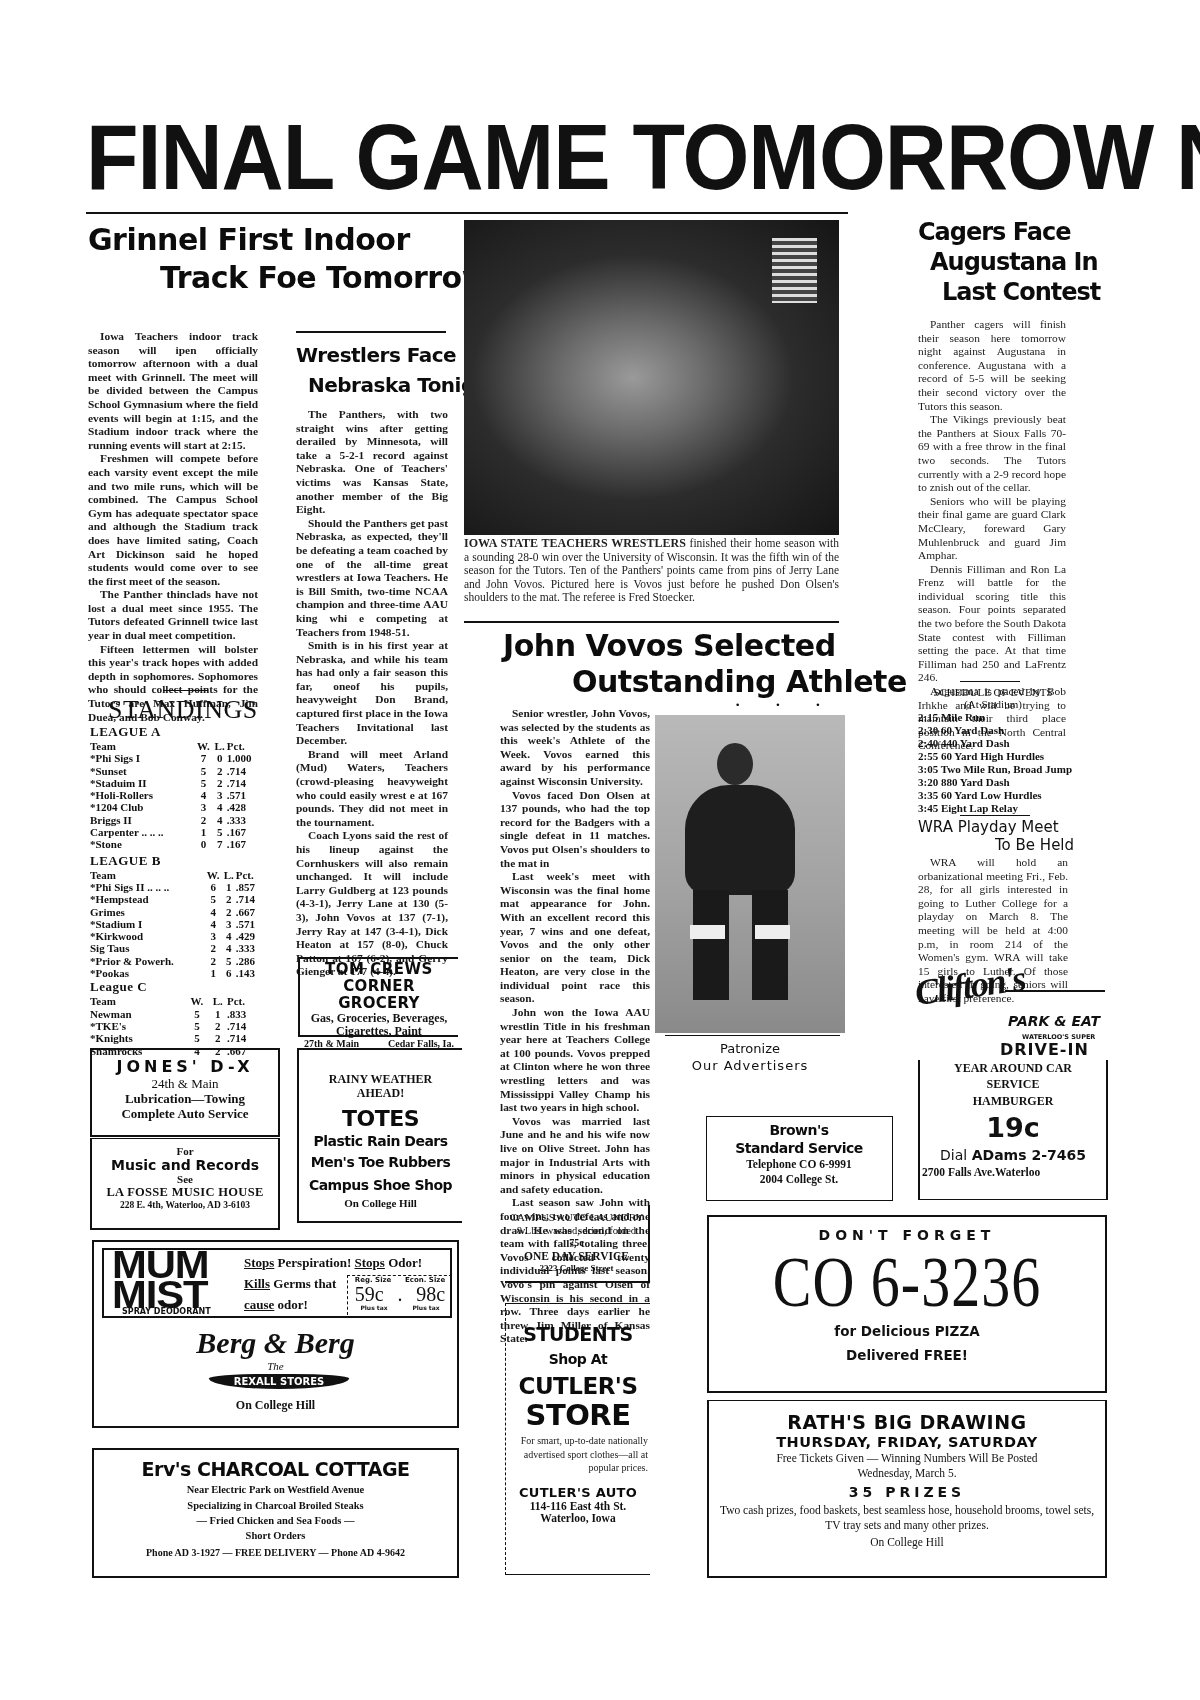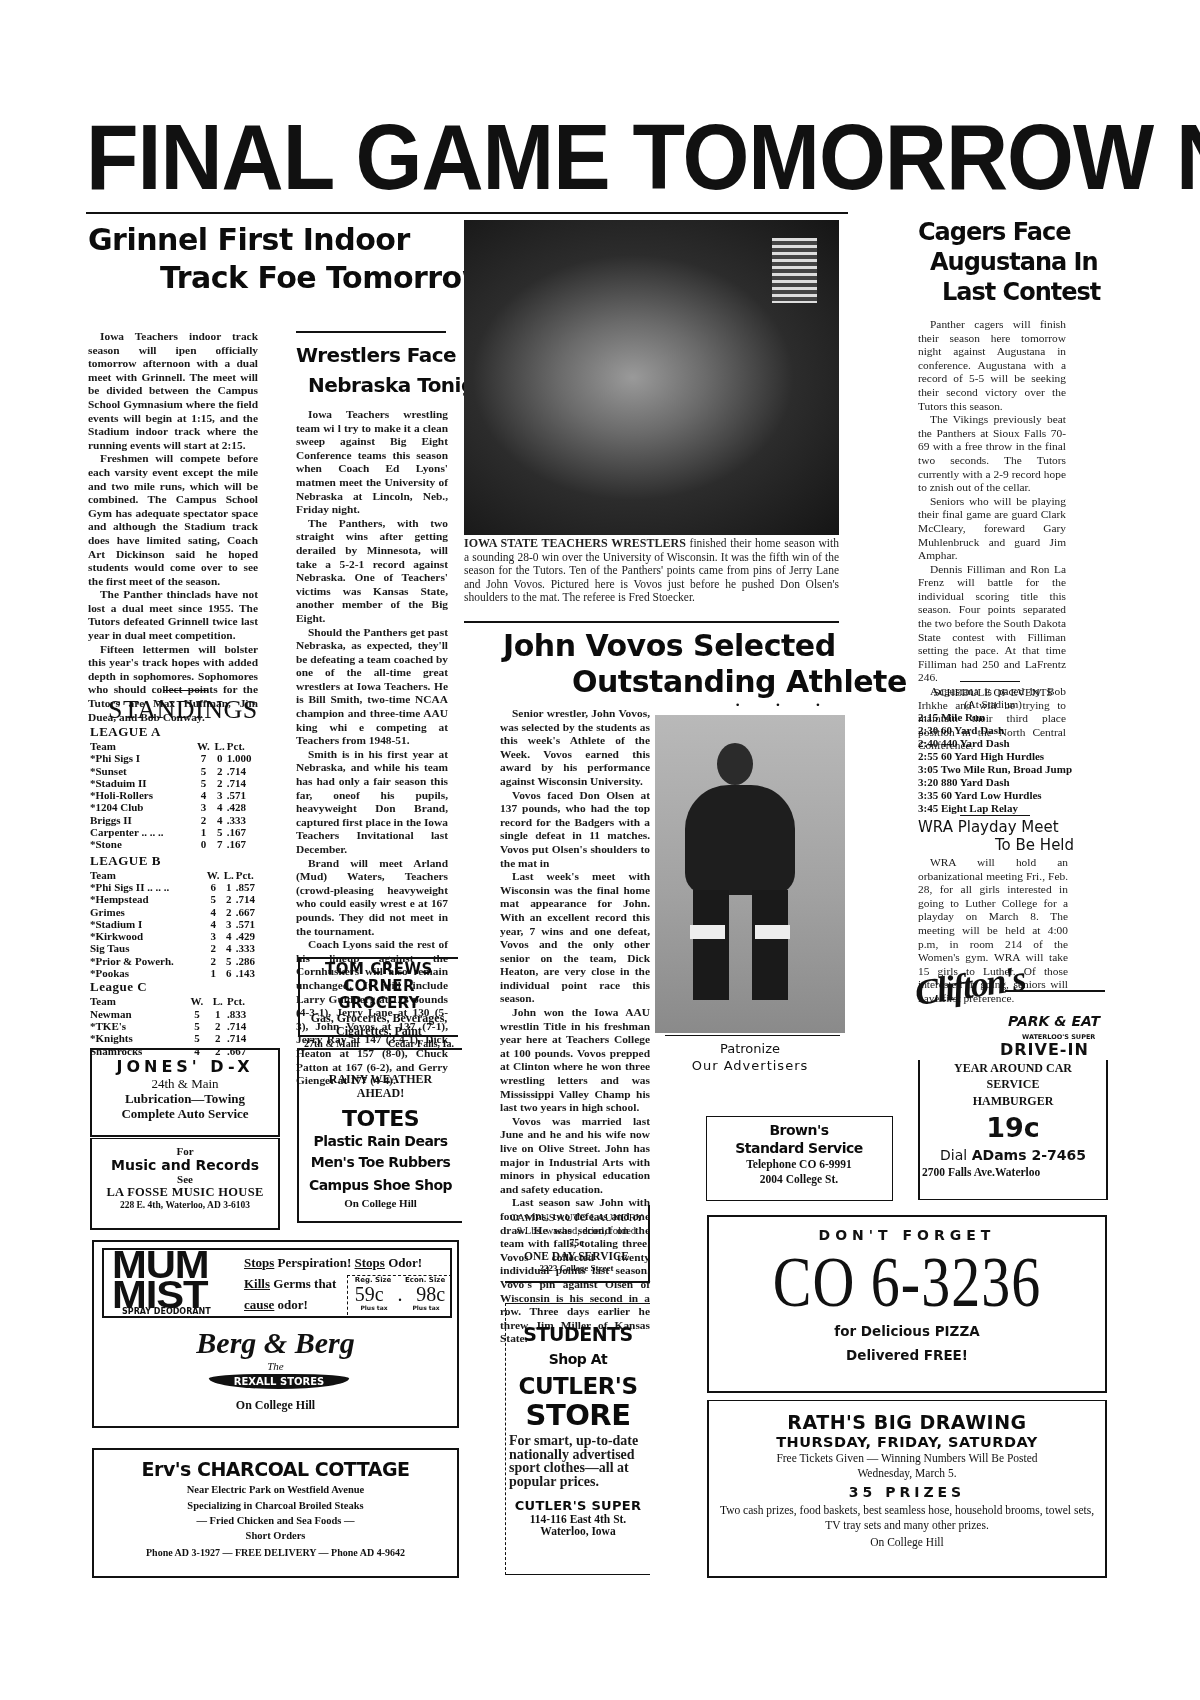--- a/index.html
+++ b/index.html
@@ -192,21 +192,20 @@
           <td class="p">.667</td>
         </tr>
   </tbody>
     </table>
 </div>
 
 <div class="rule" style="left:296px;top:331px;width:150px;height:2px"></div>
 <div class="abs head-sans" style="left:296px;top:343px;font-size:20px">Wrestlers Face</div>
 <div class="abs head-sans" style="left:308px;top:373px;font-size:20px">Nebraska Tonight</div>
 <div class="abs body" style="left:296px;top:408px;width:152px">
-  <p>Iowa Teachers wrestling team wi l try to make it a clean sweep against Big Eight Conference teams this season when Coach Ed Lyons' matmen meet the University of Nebraska at Lincoln, Neb., Friday night.</p>
   <p>The Panthers, with two straight wins after getting derailed by Minnesota, will take a 5-2-1 record against Nebraska. One of Teachers' victims was Kansas State, another member of the Big Eight.</p>
   <p>Should the Panthers get past Nebraska, as expected, they'll be defeating a team coached by one of the all-time great wrestlers at Iowa Teachers. He is Bill Smith, two-time NCAA champion and three-time AAU king whi e competing at Teachers from 1948-51.</p>
   <p>Smith is in his first year at Nebraska, and while his team has had only a fair season this far, oneof his pupils, heavyweight Don Brand, captured first place in the Iowa Teachers Invitational last December.</p>
   <p>Brand will meet Arland (Mud) Waters, Teachers (crowd-pleasing heavyweight who could easily wrest e at 167 pounds. They did not meet in the tournament.</p>
   <p>Coach Lyons said the rest of his lineup against the Cornhuskers will also remain unchanged. It will include Larry Guldberg at 123 pounds (4-3-1), Jerry Lane at 130 (5-3), John Vovos at 137 (7-1), Jerry Ray at 147 (3-4-1), Dick Heaton at 157 (8-0), Chuck Patton at 167 (6-2), and Gerry Gienger at 177 (4-4).</p>
 </div>
 
 <div class="box center" style="left:298px;top:957px;width:160px;height:80px;border-width:2px 0 2px 2px;padding-top:2px">
   <div class="head-sans" style="font-size:15px;letter-spacing:.5px;line-height:17px">TOM CREWS</div>
   <div class="head-sans" style="font-size:15px;letter-spacing:.3px;line-height:17px">CORNER GROCERY</div>
@@ -335,22 +334,22 @@
   <div class="serif" style="font-size:10px;font-weight:700;line-height:12px">75c</div>
   <div class="serif" style="font-size:11.5px;font-weight:700;line-height:14px">ONE DAY SERVICE</div>
   <div class="serif" style="font-size:9px;font-weight:700">2223 College Street</div>
 </div>
 
 <div class="box center" style="left:505px;top:1303px;width:145px;height:272px;border-width:1px 0 1px 1px;border-left-style:dashed;padding-top:18px">
   <div class="head-sans" style="font-size:19px;line-height:24px">STUDENTS</div>
   <div class="head-sans" style="font-size:14px;line-height:26px">Shop At</div>
   <div class="head-sans" style="font-size:23px;line-height:28px">CUTLER'S</div>
   <div class="head-sans" style="font-size:29px;line-height:30px">STORE</div>
-  <div class="body" style="font-size:14px;line-height:13.5px;text-align:left;padding:4px 2px 0 3px;font-weight:700">For smart, up-to-date nationally advertised sport clothes—all at popular prices.</div>
-  <div class="head-sans" style="font-size:13px;margin-top:10px;letter-spacing:.3px">CUTLER'S SUPER</div>
+  <div class="body" style="font-size:10px;line-height:13.5px;text-align:right;padding:4px 2px 0 3px;font-weight:400">For smart, up-to-date nationally advertised sport clothes—all at popular prices.</div>
+  <div class="head-sans" style="font-size:13px;margin-top:10px;letter-spacing:.3px">CUTLER'S AUTO</div>
   <div class="serif" style="font-size:11.5px;font-weight:700">114-116 East 4th St.</div>
   <div class="serif" style="font-size:11.5px;font-weight:700">Waterloo, Iowa</div>
 </div>
 
 <div class="abs head-sans" style="left:918px;top:218px;font-size:24px;letter-spacing:-1px">Cagers Face</div>
 <div class="abs head-sans" style="left:930px;top:248px;font-size:24px;letter-spacing:-1px">Augustana In</div>
 <div class="abs head-sans" style="left:942px;top:278px;font-size:24px;letter-spacing:-1px">Last Contest</div>
 <div class="abs body" style="left:918px;top:318px;width:148px;font-weight:500">
   <p>Panther cagers will finish their season here tomorrow night against Augustana in conference. Augustana with a record of 5-5 will be seeking their second victory over the Tutors this season.</p>
   <p>The Vikings previously beat the Panthers at Sioux Falls 70-69 with a free throw in the final two seconds. The Tutors currently with a 2-9 record hope to znish out of the cellar.</p>

